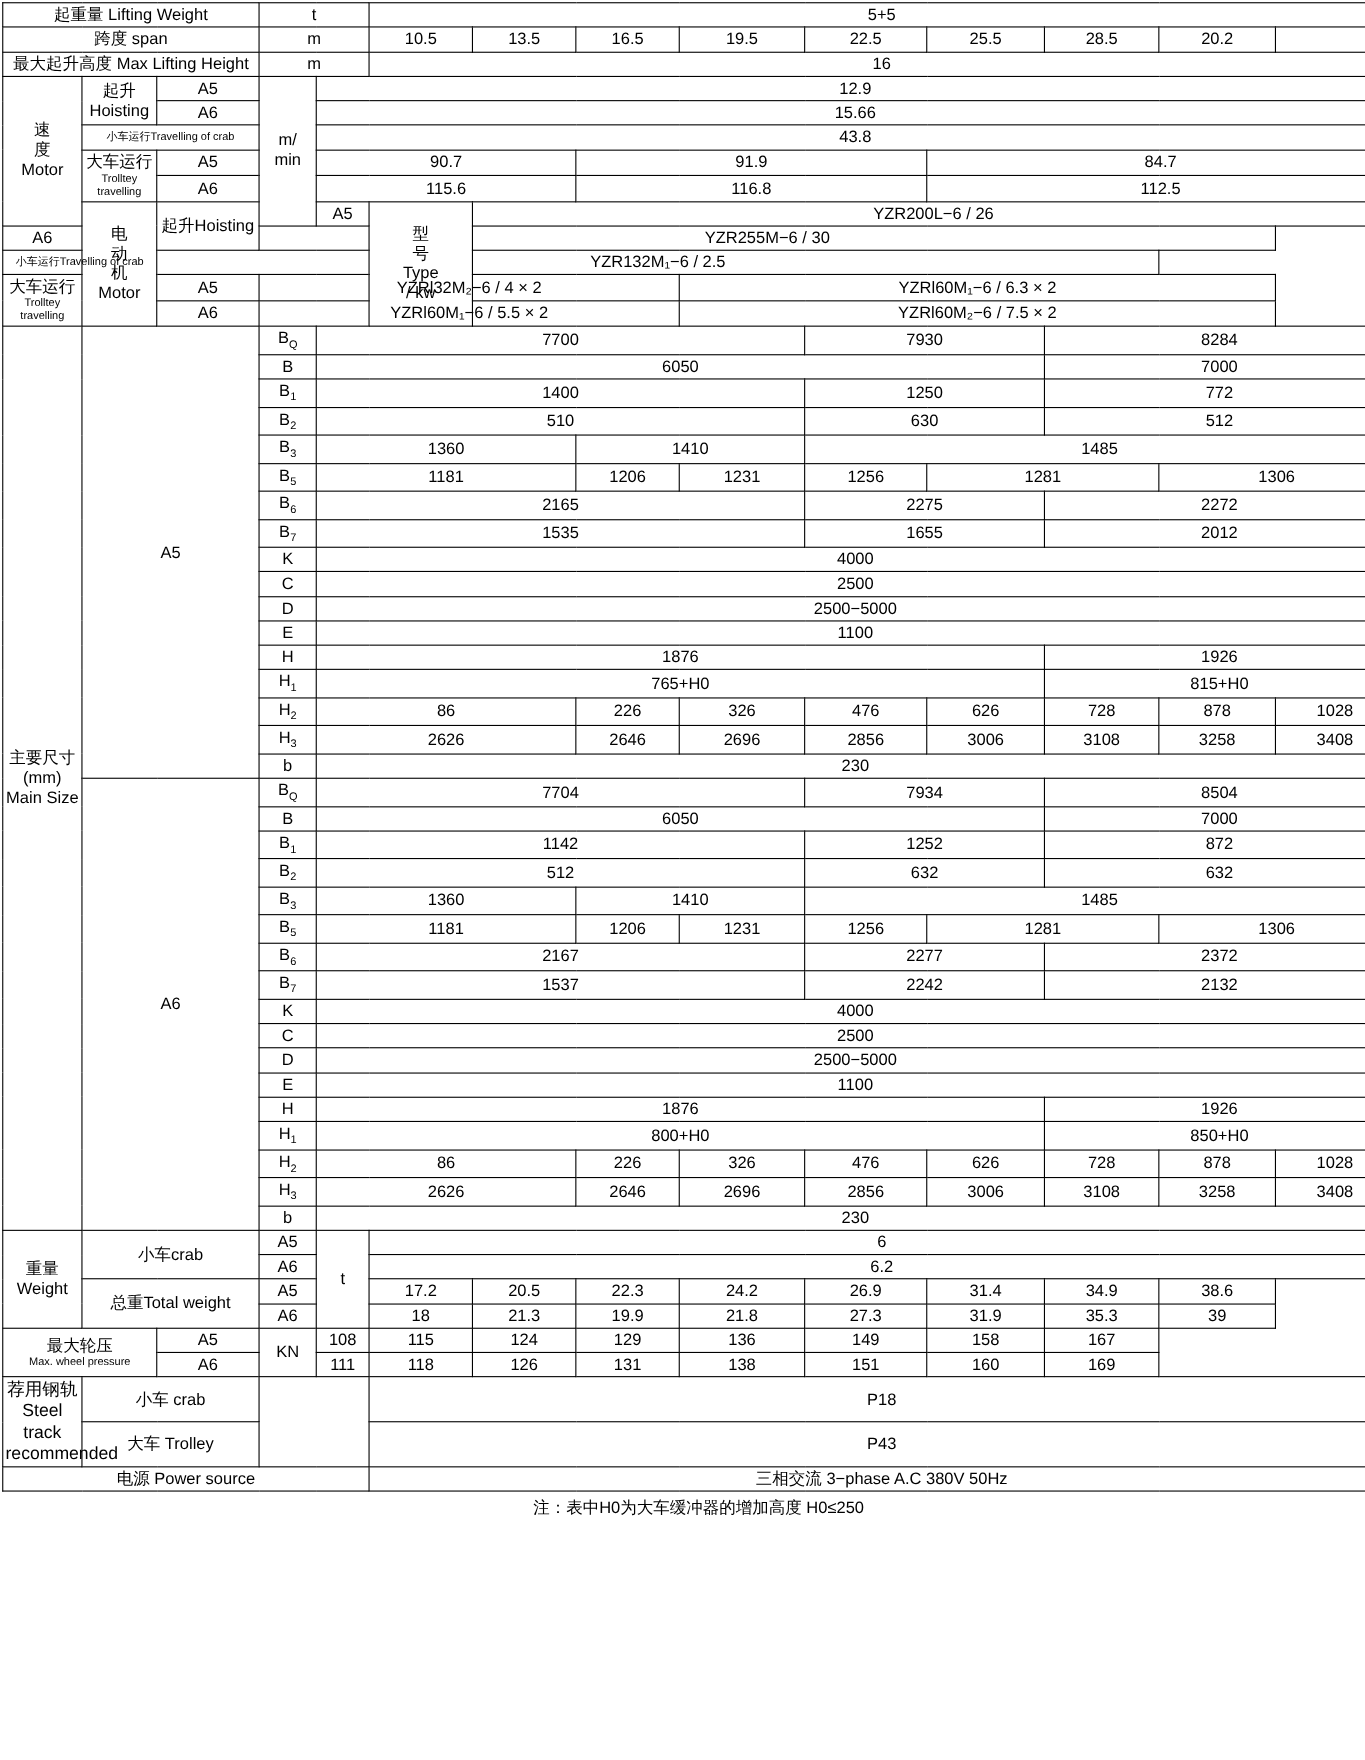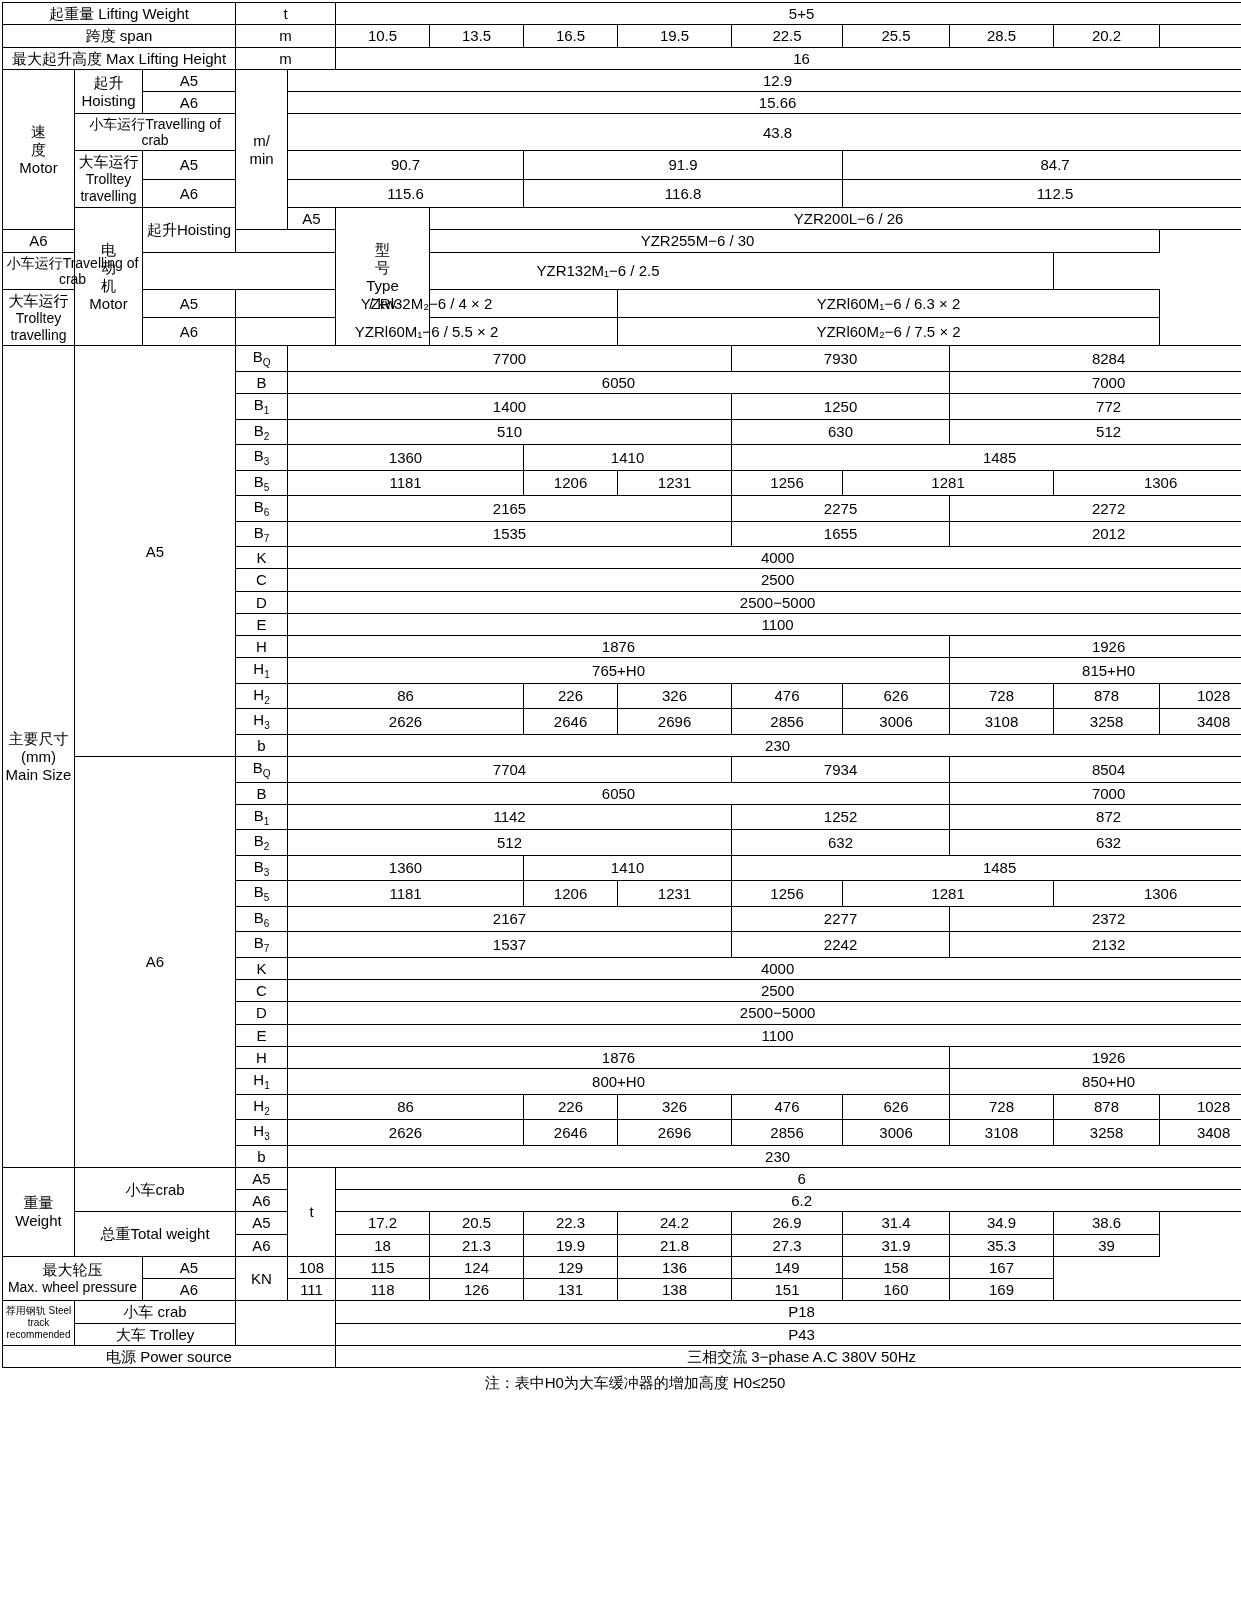--- a/index.html
+++ b/index.html
@@ -1,22 +1,22 @@
 <!DOCTYPE html>
 <html><head>
 <meta charset="utf-8">
 <style>
   html,body{margin:0;padding:0;background:#fff;}
   body{font-family:"Liberation Sans","DejaVu Sans",sans-serif;color:#000;}
   #sheet{width:1241px;min-height:1600px;position:relative;}
   table{border-collapse:collapse;width:1237px;margin:2px;table-layout:fixed;}
   td{border:1px solid #000;text-align:center;vertical-align:middle;font-size:15px;line-height:1.15;padding:2px 2px;}
   .lbl{font-size:15px;}
-  .small{font-size:14px;}
-  .xsmall{font-size:10px;}
+  .small{font-size:10px;}
+  .xsmall{font-size:16px;}
   .sub{font-size:10px;vertical-align:sub;}
   .lh{line-height:1.2;}
 </style>
 </head>
 <body>
 
 <div id="sheet">
 <table>
   <colgroup>
     <col style="width:72px">

